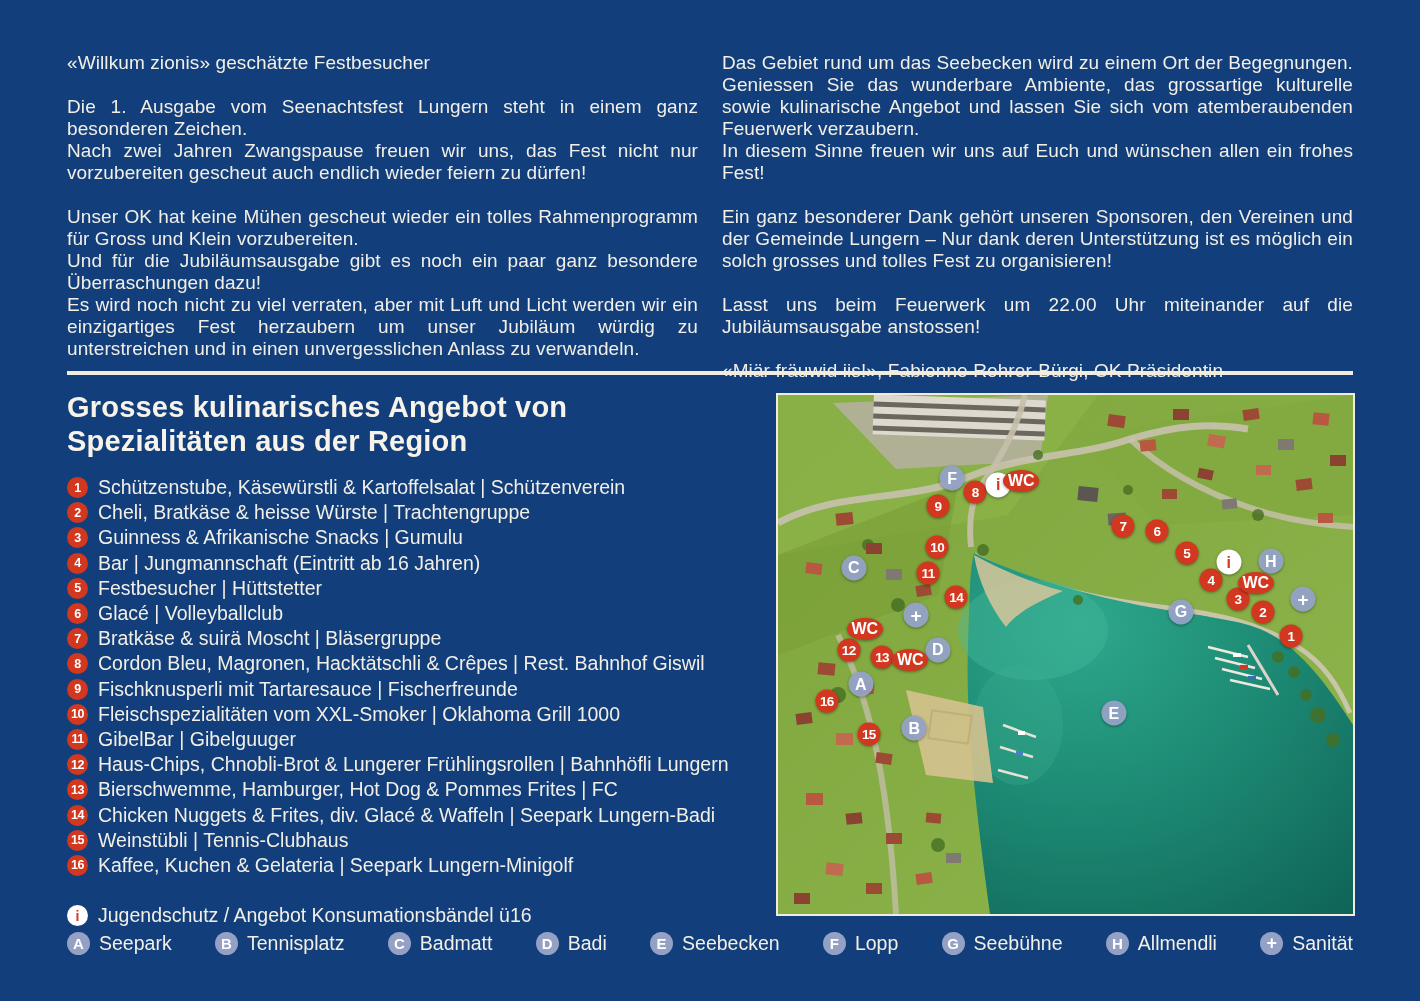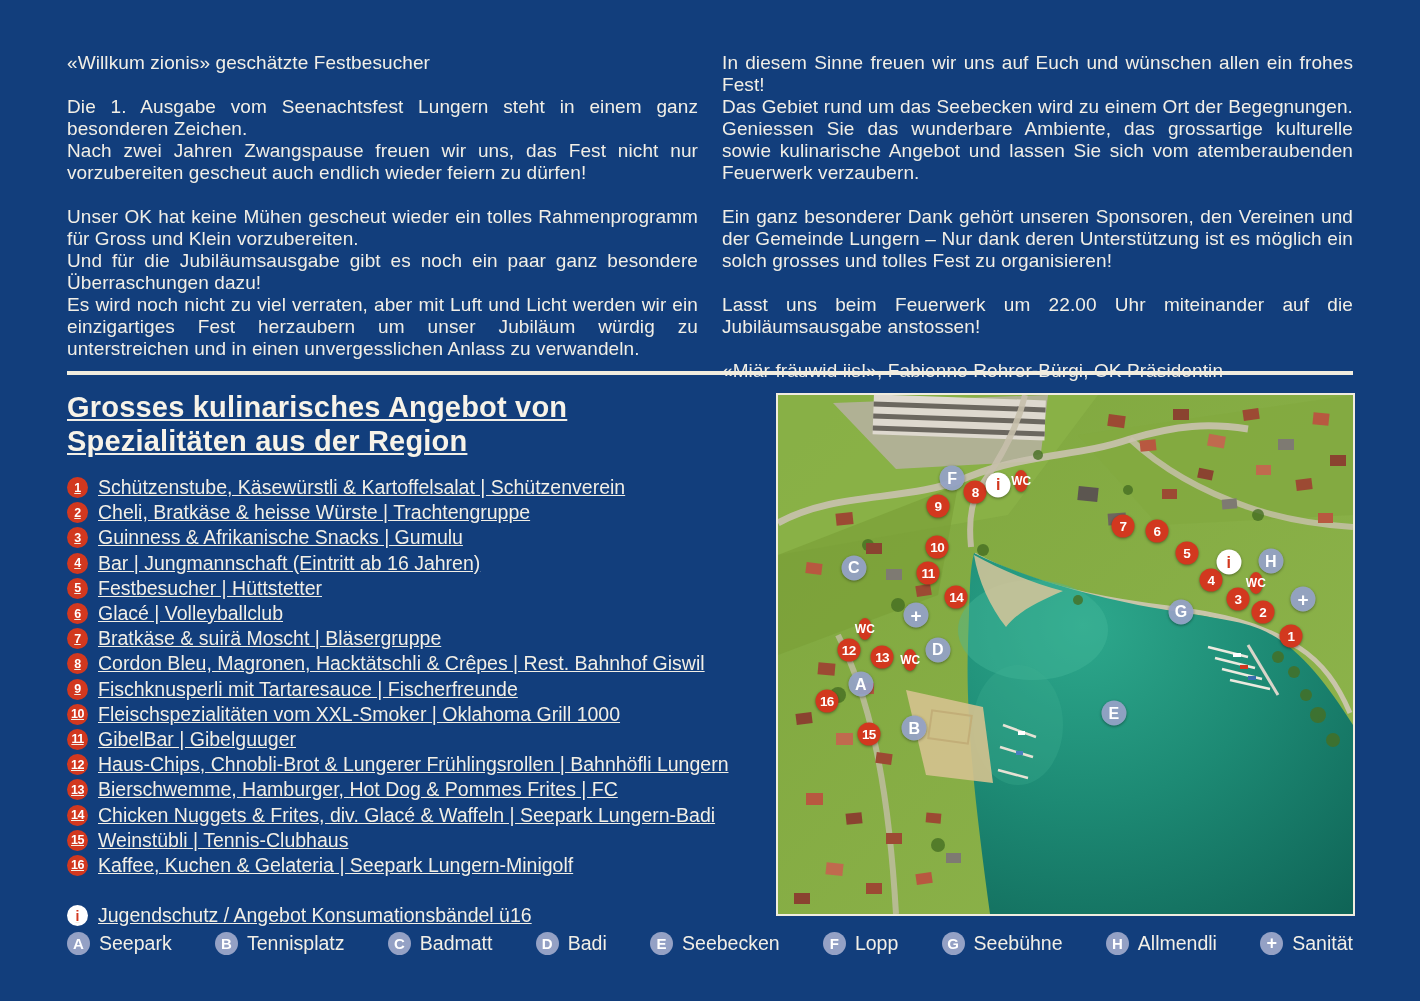--- a/index.html
+++ b/index.html
@@ -16,36 +16,36 @@
     font-family:"Liberation Sans","DejaVu Sans",sans-serif;
   }
   
   .col{position:absolute;top:52px;width:631px;font-size:19px;line-height:22px;text-align:justify;letter-spacing:.1px;}
   .col-left{left:67px;}
   .col-right{left:722px;}
   .col p{margin:0;}
   .group{margin-bottom:22px;}
   .divider{position:absolute;left:67px;top:371px;width:1286px;height:4px;background:var(--cream);}
   
-  .culinary{position:absolute;left:67px;top:390px;width:706px;text-decoration:underline;}
+  .culinary{position:absolute;left:67px;top:390px;width:706px;}
   .culinary h1{margin:0 0 17px 0;font-size:29px;line-height:34px;font-weight:bold;color:#f7f3e8;letter-spacing:.2px;}
   .item{display:flex;align-items:center;height:25.2px;gap:10px;font-size:19.5px;white-space:nowrap;}
   .badge{border-radius:50%;display:inline-flex;align-items:center;justify-content:center;font-weight:bold;flex:0 0 auto;}
   .num-badge{width:21px;height:21px;background:var(--red);color:#fff;font-size:12.5px;letter-spacing:-.5px;}
   .info-badge{width:21px;height:21px;background:#fff;color:var(--red);font-size:14px;}
   .youth-note{margin-top:26px;display:flex;align-items:center;gap:10px;font-size:19.5px;}
   
   .map-box{position:absolute;left:776px;top:393px;width:575px;height:519px;border:2px solid var(--cream);}
   .map-box svg{position:absolute;left:0;top:0;width:100%;height:100%;display:block;}
   .marker{position:absolute;transform:translate(-50%,-50%);border-radius:50%;display:flex;align-items:center;justify-content:center;
           font-weight:bold;color:#fff;box-shadow:0 1px 3px rgba(0,0,0,.4);line-height:1;}
   .marker.number{width:23px;height:23px;background:var(--red);font-size:13.5px;letter-spacing:-.6px;}
   .marker.letter{width:25px;height:25px;background:rgba(148,161,197,.95);font-size:16px;}
   .marker.info{width:25px;height:25px;background:#fff;color:var(--red);font-size:16px;}
-  .marker.wc{width:14px;height:22px;background:var(--red);font-size:12px;letter-spacing:0;}
+  .marker.wc{width:36px;height:22px;background:var(--red);font-size:16px;letter-spacing:0;}
   .marker.aid{width:25px;height:25px;background:rgba(148,161,197,.95);font-size:19px;}
   
   .legend{position:absolute;left:67px;top:932px;width:1286px;display:flex;justify-content:space-between;align-items:center;font-size:19.5px;}
   .legend-item{display:flex;align-items:center;gap:9px;}
   .legend-badge{width:23px;height:23px;background:var(--mblue);color:#fff;font-size:15px;}
   .legend-badge.aid{font-size:18px;}
 </style>
 </head>
 <body>
 
@@ -60,22 +60,22 @@
         <p>Nach zwei Jahren Zwangspause freuen wir uns, das Fest nicht nur vorzubereiten gescheut auch endlich wieder feiern zu dürfen!</p>
       </div>
       <div class="group">
         <p>Unser OK hat keine Mühen gescheut wieder ein tolles Rahmenprogramm für Gross und Klein vorzubereiten.</p>
         <p>Und für die Jubiläumsausgabe gibt es noch ein paar ganz besondere Überraschungen dazu!</p>
         <p>Es wird noch nicht zu viel verraten, aber mit Luft und Licht werden wir ein einzigartiges Fest herzaubern um unser Jubiläum würdig zu unterstreichen und in einen unvergesslichen Anlass zu verwandeln.</p>
       </div>
     </section>
   <section class="col col-right" id="intro-right">
       <div class="group">
+        <p>Das Gebiet rund um das Seebecken wird zu einem Ort der Begegnungen. Geniessen Sie das wunderbare Ambiente, das grossartige kulturelle sowie kulinarische Angebot und lassen Sie sich vom atemberaubenden Feuerwerk verzaubern.</p>
         <p>In diesem Sinne freuen wir uns auf Euch und wünschen allen ein frohes Fest!</p>
-        <p>Das Gebiet rund um das Seebecken wird zu einem Ort der Begegnungen. Geniessen Sie das wunderbare Ambiente, das grossartige kulturelle sowie kulinarische Angebot und lassen Sie sich vom atemberaubenden Feuerwerk verzaubern.</p>
       </div>
       <div class="group">
         <p>Ein ganz besonderer Dank gehört unseren Sponsoren, den Vereinen und der Gemeinde Lungern – Nur dank deren Unterstützung ist es möglich ein solch grosses und tolles Fest zu organisieren!</p>
       </div>
       <div class="group">
         <p>Lasst uns beim Feuerwerk um 22.00 Uhr miteinander auf die Jubiläumsausgabe anstossen!</p>
       </div>
       <div class="group">
         <p>«Miär fräuwid iis!», Fabienne Rohrer-Bürgi, OK Präsidentin</p>
       </div>

